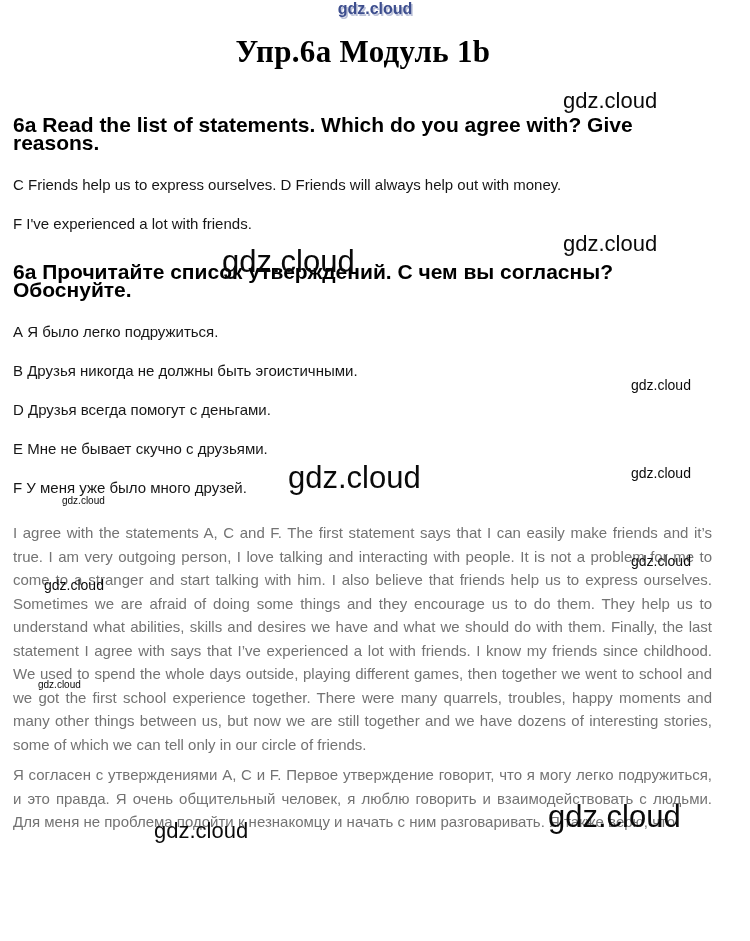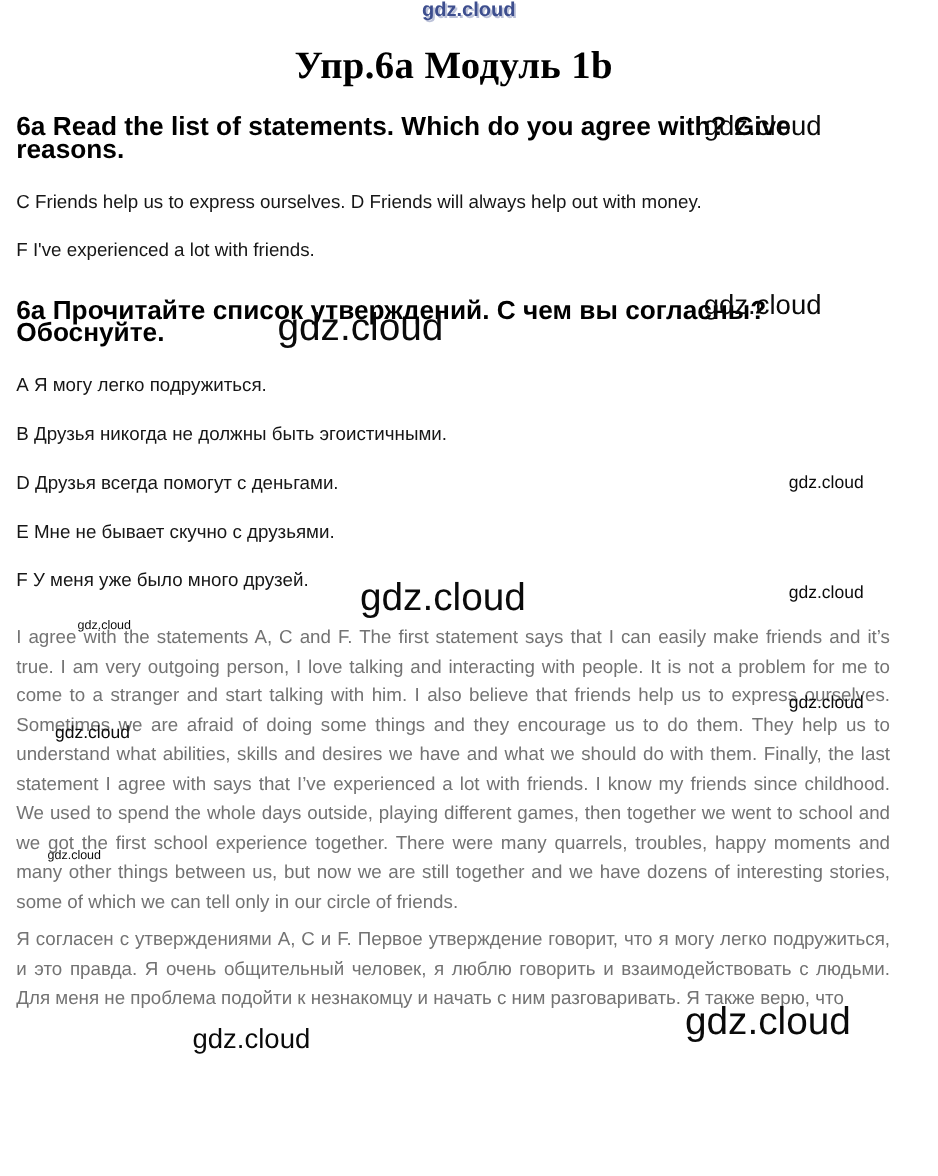--- a/index.html
+++ b/index.html
@@ -16,21 +16,21 @@
   .page {
     padding: 34px 37px 0 13px;
   }
   h1.doc-title {
     font-family: "Liberation Serif", serif;
     font-size: 31px;
     font-weight: 700;
     color: #000000;
     text-align: center;
     letter-spacing: 0.3px;
-    margin: 0 0 23px 0;
+    margin: 0 0 46px 0;
   }
   p.heading {
     font-size: 21px;
     font-weight: 700;
     color: #000000;
     margin: 0 0 24px 0;
     line-height: 18px;
   }
   p.heading.ru { margin-top: 8px; }
   p.st {
@@ -84,21 +84,21 @@
 <body>
 
 <div class="page">
   <h1 class="doc-title">Упр.6а Модуль 1b</h1>
 
   <p class="heading">6a Read the list of statements. Which do you agree with? Give reasons.</p>
   <p class="st">C Friends help us to express ourselves. D Friends will always help out with money.</p>
   <p class="st last-en">F I've experienced a lot with friends.</p>
 
   <p class="heading ru">6а Прочитайте список утверждений. С чем вы согласны? Обоснуйте.</p>
-  <p class="st">А Я могу легко подружиться.</p>
+  <p class="st">А Я было легко подружиться.</p>
   <p class="st">В Друзья никогда не должны быть эгоистичными.</p>
   <p class="st">D Друзья всегда помогут с деньгами.</p>
   <p class="st">Е Мне не бывает скучно с друзьями.</p>
   <p class="st last-ru">F У меня уже было много друзей.</p>
 
   <p class="para">I agree with the statements A, C and F. The first statement says that I can easily make friends and it’s true. I am very outgoing person, I love talking and interacting with people. It is not a problem for me to come to a stranger and start talking with him. I also believe that friends help us to express ourselves. Sometimes we are afraid of doing some things and they encourage us to do them. They help us to understand what abilities, skills and desires we have and what we should do with them. Finally, the last statement I agree with says that I’ve experienced a lot with friends. I know my friends since childhood. We used to spend the whole days outside, playing different games, then together we went to school and we got the first school experience together. There were many quarrels, troubles, happy moments and many other things between us, but now we are still together and we have dozens of interesting stories, some of which we can tell only in our circle of friends.</p>
   <p class="para">Я согласен с утверждениями А, С и F. Первое утверждение говорит, что я могу легко подружиться, и это правда. Я очень общительный человек, я люблю говорить и взаимодействовать с людьми. Для меня не проблема подойти к незнакомцу и начать с ним разговаривать. Я также верю, что</p>
 </div>
 
 <span class="wm wm-top">gdz.cloud</span>

